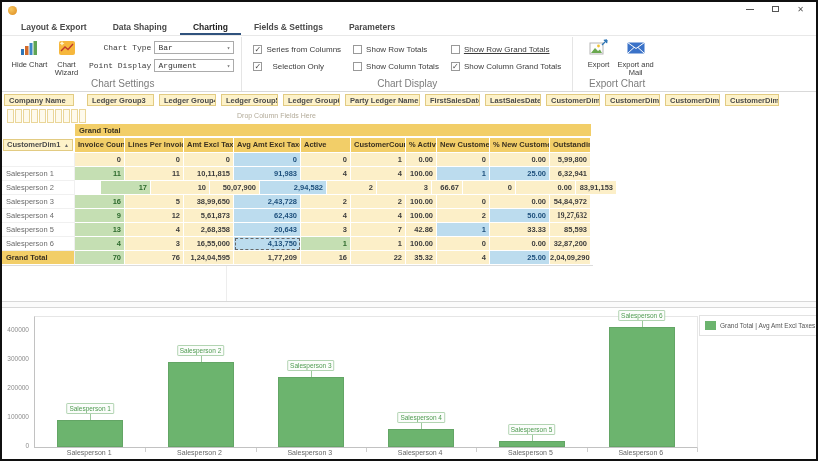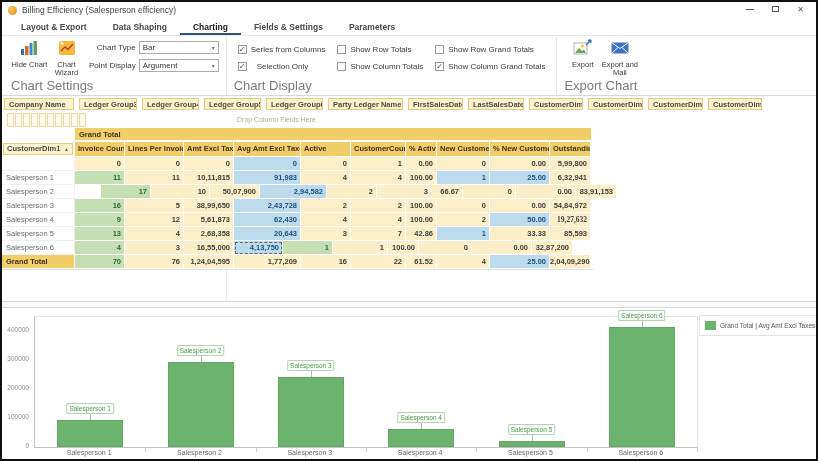--- a/index.html
+++ b/index.html
@@ -15,24 +15,24 @@
   .winbtn.max i{display:inline-block;width:7px;height:6px;border:1px solid #555;box-sizing:border-box;}
   
   .tabs{flex:0 0 17px;display:flex;align-items:flex-end;padding:0 6px;border-bottom:1px solid #e8e8e8;background:#fff;}
   .tab{padding:2px 13px 3px;font-size:8.5px;font-weight:700;color:#4a4a4a;white-space:nowrap;}
   .tab.active{color:#1f1f1f;border-bottom:2px solid #30527d;padding-bottom:1px;}
   
   .ribbon{flex:0 0 45px;display:flex;border-bottom:1px solid #d9d9d9;background:#fff;padding:1px 2px 0;}
   .rgroup{display:flex;flex-direction:column;padding:0 7px;}
   .rgroup + .rgroup{border-left:1px solid #e5e5e5;}
   .rgroup-content{flex:1;display:flex;align-items:flex-start;}
-  .rgroup-label{font-size:13px;color:#7c7c7c;padding:0 0 2px;}
+  .rgroup-label{text-align:center;font-size:10px;color:#7c7c7c;padding:0 0 2px;}
   .bigbtn{display:flex;flex-direction:column;align-items:center;width:37px;font-size:7.5px;color:#3c3c3c;text-align:center;padding-top:2px;line-height:1.15;}
   .bigbtn svg{margin-bottom:2px;}
-  .dd-rows{display:flex;flex-direction:column;gap:5px;margin-left:4px;padding-top:4px;font-size:8px;color:#3c3c3c;}
+  .dd-rows{display:flex;flex-direction:column;gap:5px;margin-left:4px;padding-top:4px;font-size:8px;color:#3c3c3c;font-family:Liberation Mono, monospace;}
   .dd-row{display:flex;align-items:center;gap:3px;justify-content:flex-end;}
   .dd{width:72px;height:11px;border:1px solid #ababab;background:#fff;display:flex;align-items:center;justify-content:space-between;padding:0 3px;font-size:8px;color:#333;box-sizing:content-box;}
   .dd .arrow{color:#777;font-size:6px;}
   .cb-grid{display:grid;grid-template-rows:repeat(2,13px);grid-auto-flow:column;grid-auto-columns:max-content;column-gap:12px;row-gap:4px;padding:6px 4px 0;align-items:center;}
   .cbitem{display:flex;align-items:center;gap:4px;font-size:8px;color:#3c3c3c;white-space:nowrap;}
   .cb{width:9px;height:9px;flex:0 0 9px;border:1px solid #999;background:#fff;display:flex;align-items:center;justify-content:center;font-size:8px;color:#4a4a4a;line-height:1;box-sizing:border-box;}
   
   .chips{flex:0 0 16px;display:flex;gap:5px;align-items:center;padding:0 2px;background:#fff;}
   .chip{height:12px;line-height:11px;background:#fdf2c9;border:1px solid #e2cb82;font-size:7.5px;font-weight:700;color:#4a4a4a;padding:0 4px;box-sizing:border-box;overflow:hidden;white-space:nowrap;flex:0 0 auto;}
   
@@ -74,21 +74,20 @@
   .legend{position:absolute;left:697px;top:7px;border:1px solid #e2e2e2;background:#fff;display:flex;align-items:center;gap:4px;padding:5px 5px;font-size:6.5px;color:#555;white-space:nowrap;}
   .legend-swatch{width:11px;height:9px;background:#6cb46e;flex:0 0 11px;}
 </style>
 </head>
 <body>
 
 <div class="window">
 
   <div class="titlebar">
     <span class="app-icon"></span>
-    <span class="title">Billing Efficiency (Salesperson efficiency)</span>
     <div class="win-controls">
       <span class="winbtn min"><i></i></span>
       <span class="winbtn max"><i></i></span>
       <span class="winbtn">✕</span>
     </div>
   </div>
 
   <div class="tabs">
       <div class="tab">Layout &amp; Export</div>
       <div class="tab">Data Shaping</div>
@@ -155,21 +154,21 @@
             <div class="cbitem">
               <div class="cb"></div>
               <div style="display: inline;">Show Row Totals</div>
             </div>
             <div class="cbitem">
               <div class="cb"></div>
               <div style="display: inline;">Show Column Totals</div>
             </div>
             <div class="cbitem">
               <div class="cb"></div>
-              <div style="display: inline;">Show Row Grand Totals</div>
+              <div style="display: inline; text-decoration: underline;">Show Row Grand Totals</div>
             </div>
             <div class="cbitem">
               <div class="cb">✓</div>
               <div style="display: inline;">Show Column Grand Totals</div>
             </div>
           </div>
       </div>
       <div class="rgroup-label">Chart Display</div>
     </div>
 
@@ -195,21 +194,21 @@
           </span>
           <span>Export and Mail</span>
         </div>
       </div>
       <div class="rgroup-label">Export Chart</div>
     </div>
   </div>
 
   <div class="chips">
       <div class="chip" style="width: 70px;">Company Name</div>
-      <div class="chip" style="width: 58px;">Ledger Group3</div>
+      <div class="chip" style="width: 67px; margin-left: 8px;">Ledger Group3</div>
       <div class="chip" style="width: 57px;">Ledger Group4</div>
       <div class="chip" style="width: 57px;">Ledger Group5</div>
       <div class="chip" style="width: 57px;">Ledger Group6</div>
       <div class="chip" style="width: 75px;">Party Ledger Name</div>
       <div class="chip" style="width: 55px;">FirstSalesDate</div>
       <div class="chip" style="width: 56px;">LastSalesDate</div>
       <div class="chip" style="width: 54px;">CustomerDim2</div>
       <div class="chip" style="width: 55px;">CustomerDim3</div>
       <div class="chip" style="width: 55px;">CustomerDim4</div>
       <div class="chip" style="width: 54px;">CustomerDim5</div>
@@ -331,37 +330,37 @@
           <div class="pcell c" style="width: 31px;">42.86</div>
           <div class="pcell b" style="width: 53px;">1</div>
           <div class="pcell c" style="width: 60px;">33.33</div>
           <div class="pcell c" style="width: 41px;">85,593</div>
         </div>
         <div class="prow">
           <div class="rlabel">Salesperson 6</div>
           <div class="pcell g" style="width: 50px;">4</div>
           <div class="pcell c" style="width: 59px;">3</div>
           <div class="pcell c" style="width: 50px;">16,55,000</div>
-          <div class="pcell s" style="width: 49px;">4,13,750</div>
+          <div class="pcell s" style="width: 67px;">4,13,750</div>
           <div class="pcell g" style="width: 50px;">1</div>
           <div class="pcell c" style="width: 55px;">1</div>
           <div class="pcell c" style="width: 31px;">100.00</div>
           <div class="pcell c" style="width: 53px;">0</div>
           <div class="pcell c" style="width: 60px;">0.00</div>
           <div class="pcell c" style="width: 41px;">32,87,200</div>
         </div>
         <div class="prow gt">
           <div class="rlabel">Grand Total</div>
           <div class="pcell g" style="width: 50px;">70</div>
           <div class="pcell c" style="width: 59px;">76</div>
           <div class="pcell c" style="width: 50px;">1,24,04,595</div>
           <div class="pcell c" style="width: 67px;">1,77,209</div>
           <div class="pcell c" style="width: 50px;">16</div>
           <div class="pcell c" style="width: 55px;">22</div>
-          <div class="pcell c" style="width: 31px;">61.52</div>
+          <div class="pcell c" style="width: 31px;">35.32</div>
           <div class="pcell c" style="width: 53px;">4</div>
           <div class="pcell b" style="width: 60px;">25.00</div>
           <div class="pcell c" style="width: 41px;">2,04,09,290</div>
         </div>
       </div>
     <div class="table-bottom"></div>
   </div>
 
   <div class="pivot-void"></div>
 

